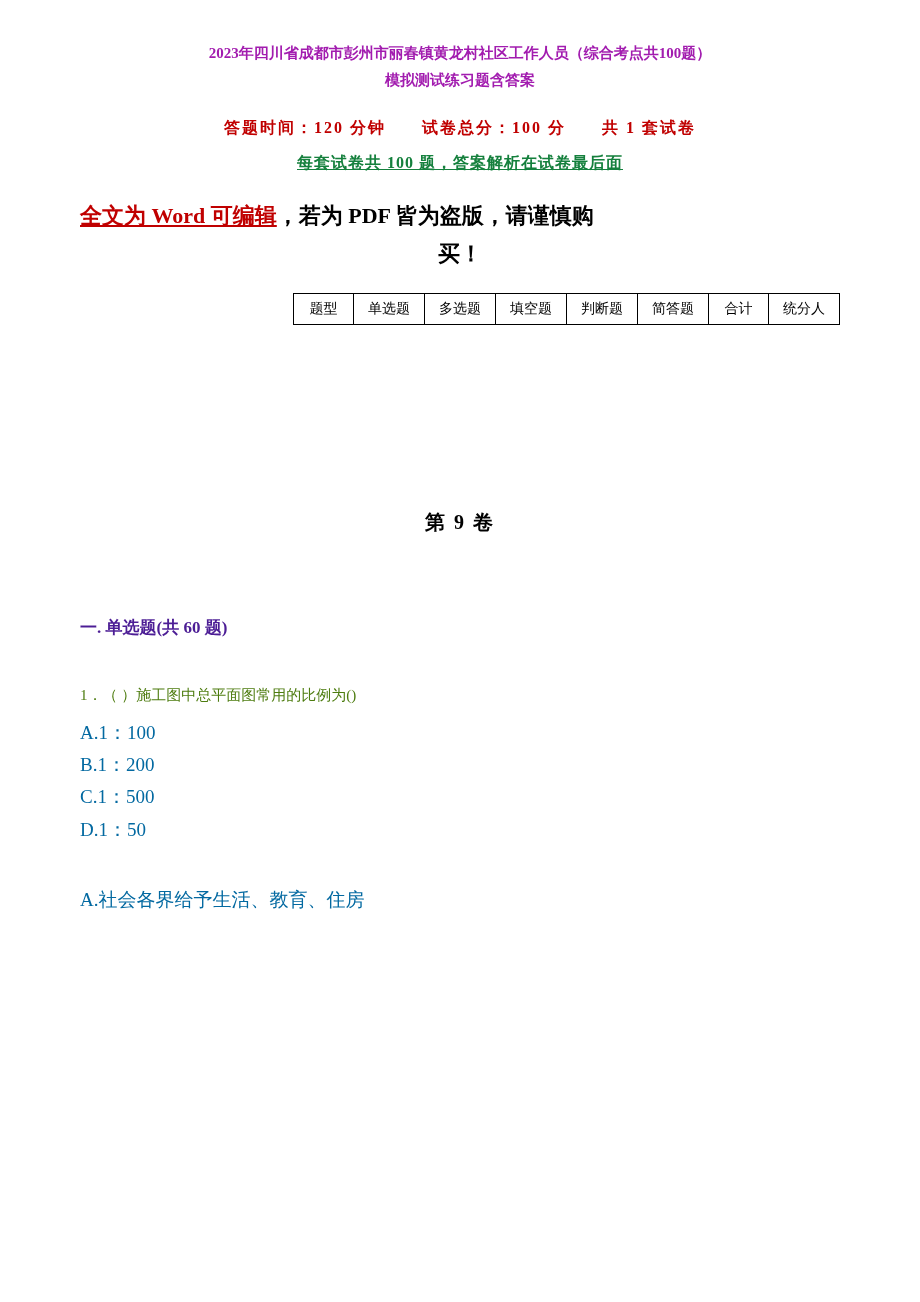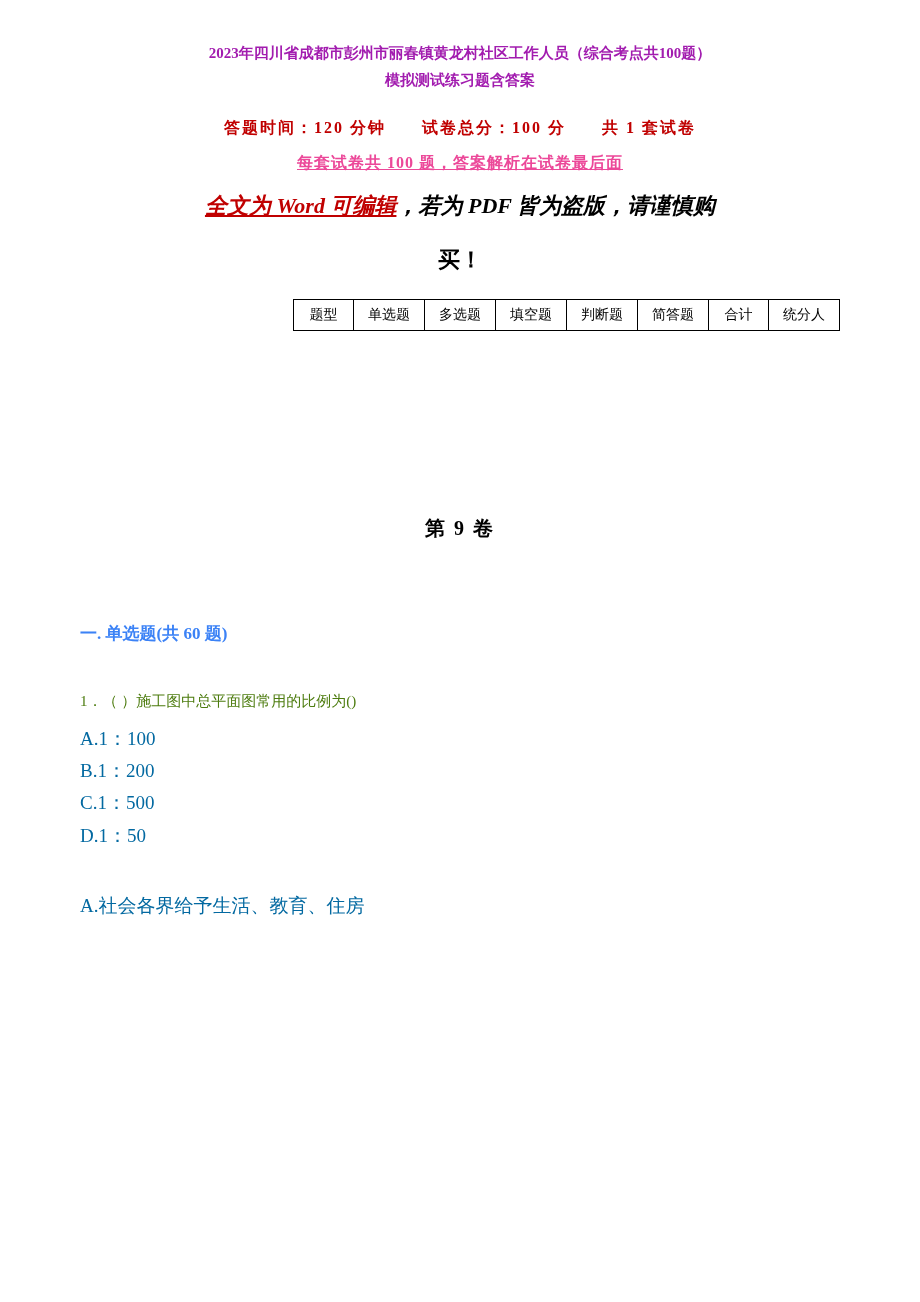--- a/index.html
+++ b/index.html
@@ -34,33 +34,32 @@
       color: #c00000;
       margin-bottom: 14px;
       letter-spacing: 2px;
       margin-top: 20px;
     }
 
     .notice-line {
       text-align: center;
       font-size: 16px;
       font-weight: bold;
-      color: #ec4899;
+      color: #15803d;
       text-decoration: underline;
-      margin-bottom: 14px;
+      margin-bottom: 24px;
       letter-spacing: 1px;
     }
 
     .word-notice {
-      text-align: center;
+      text-align: left;
       font-size: 22px;
       font-weight: bold;
-      margin-bottom: 22px;
+      margin-bottom: 6px;
       line-height: 1.6;
-      font-style: italic;
     }
 
     .word-notice .red-underline {
       color: #c00000;
       text-decoration: underline;
     }
 
     .word-notice .black-bold {
       color: #000;
       font-weight: bold;
@@ -101,21 +100,21 @@
       text-align: center;
       font-size: 20px;
       font-weight: bold;
       margin: 60px 0 40px 0;
       letter-spacing: 2px;
     }
 
     .section-title {
       font-size: 17px;
       font-weight: bold;
-      color: #3b82f6;
+      color: #4c1d95;
       margin-bottom: 24px;
     }
 
     .question-block {
       margin-bottom: 18px;
     }
 
     .question-text {
       font-size: 15px;
       color: #4d7c0f;

